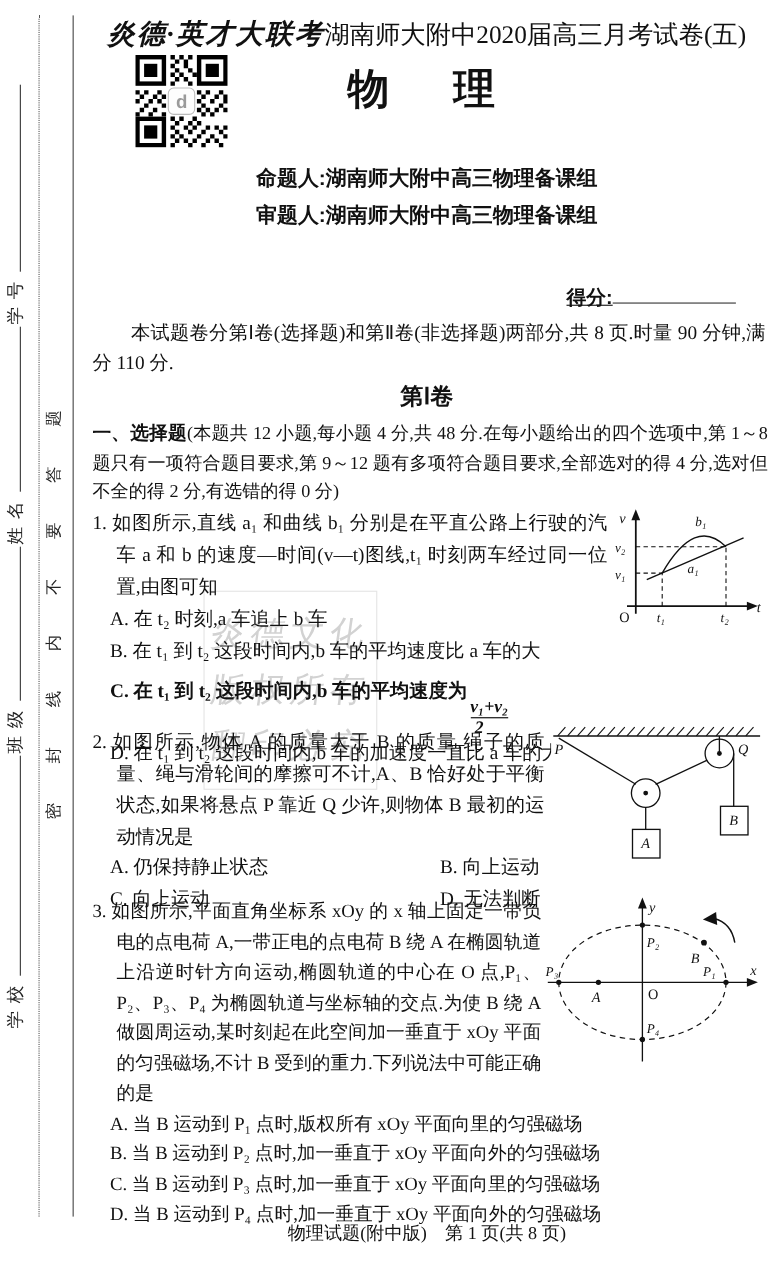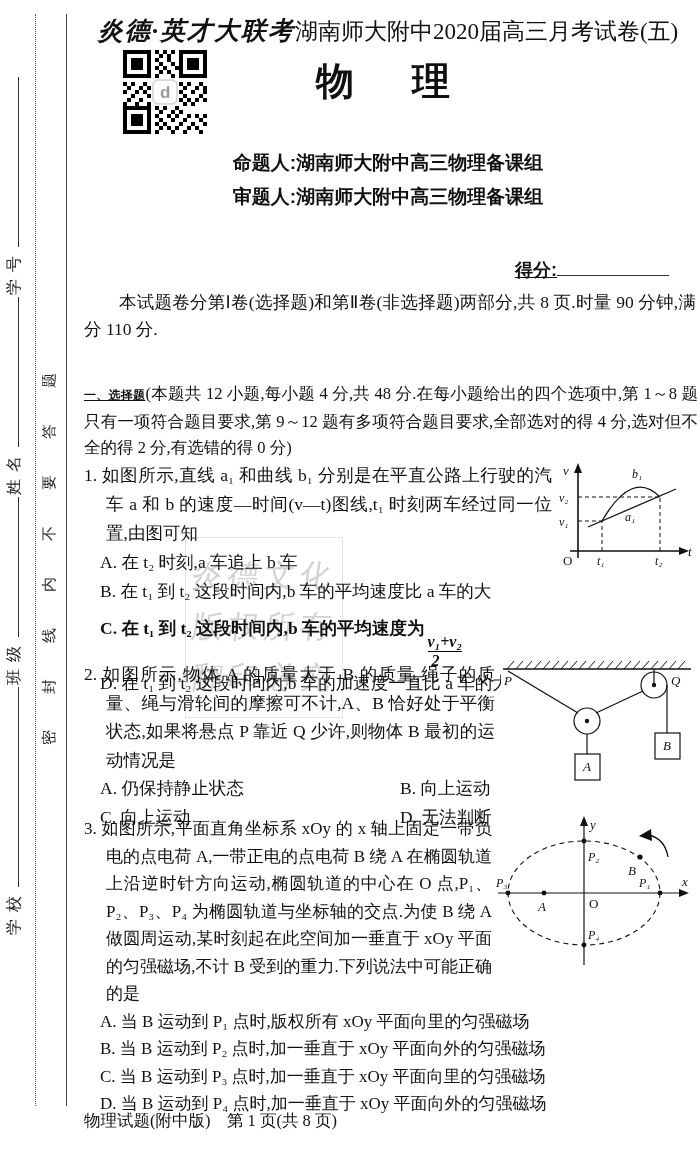--- a/index.html
+++ b/index.html
@@ -29,39 +29,39 @@
            font-family:"Liberation Sans",sans-serif;letter-spacing:10px;}
   .setters{left:84px;top:146px;width:608px;text-align:center;font-size:19px;font-weight:700;
            line-height:34px;font-family:"Liberation Sans",sans-serif;}
   .scoreline{left:84px;top:258px;width:585px;text-align:right;font-size:18px;text-decoration:underline;}
   .scoreline .lbl{font-weight:700;font-family:"Liberation Sans",sans-serif;}
   .score-blank{width:112px;}
   .intro{left:84px;top:289px;width:612px;font-size:17.5px;line-height:27px;text-align:justify;text-indent:2em;}
   .part1{left:84px;top:346px;width:608px;text-align:center;font-size:21px;font-weight:700;
          font-family:"Liberation Sans",sans-serif;}
   .secthead{left:84px;top:381px;width:614px;font-size:16.5px;line-height:26.5px;text-align:justify;}
-  .secthead .stitle{font-weight:700;font-family:"Liberation Sans",sans-serif;font-size:12px;text-decoration:underline;}
+  .secthead .stitle{font-weight:700;font-family:"Liberation Sans",sans-serif;font-size:17px;}
   
   .question{z-index:1;font-size:17.5px;line-height:29px;text-align:justify;}
   .q1{left:84px;top:461px;width:612px;}
   .q2{left:84px;top:660px;width:612px;line-height:28.5px;}
   .q3{left:84px;top:815px;width:612px;font-size:17px;line-height:27.5px;}
   .qtext{padding-left:22px;text-indent:-22px;}
   .opt{margin-left:16px;}
   .figwrap{float:right;background:#fff;}
   .f1{width:138px;height:108px;margin-left:6px;}
   .f2{width:195px;height:135px;margin-left:6px;margin-bottom:2px;}
   .f3{width:200px;height:155px;margin-left:4px;margin-bottom:2px;}
   .frac{display:inline-flex;flex-direction:column;vertical-align:-13px;
         line-height:1.1;font-size:16px;margin-left:3px;font-style:italic;}
   .frac .den{border-top:1.3px solid #000;padding:0 4px;}
   .optrow{position:relative;margin-left:16px;}
   .optrow .col2{position:absolute;left:300px;top:0;}
   .q3opts{margin-left:16px;}
-  .footer{left:84px;top:1110px;width:608px;text-align:left;font-size:16.5px;font-family:Liberation Serif, serif;}
+  .footer{left:84px;top:1110px;width:608px;text-align:center;font-size:16.5px;font-family:Liberation Serif, serif;}
   
   svg text{font-family:"Liberation Serif",serif;font-style:italic;font-size:13px;fill:#111;}
   svg .small{font-size:12px;}
 </style>
 </head>
 <body>
 
 <div class="page">
 
   <div class="watermark">
@@ -110,20 +110,21 @@
 
   <div class="abs setters">
     <div>命题人:湖南师大附中高三物理备课组</div>
     <div>审题人:湖南师大附中高三物理备课组</div>
   </div>
 
   <div class="abs scoreline"><span class="lbl">得分:</span><span class="blank score-blank"></span></div>
 
   <div class="abs intro">本试题卷分第Ⅰ卷(选择题)和第Ⅱ卷(非选择题)两部分,共 8 页.时量 90 分钟,满分 110 分.</div>
 
+  <div class="abs part1">第Ⅰ卷</div>
 
   <div class="abs secthead"><span class="stitle">一、选择题</span><span>(本题共 12 小题,每小题 4 分,共 48 分.在每小题给出的四个选项中,第 1～8 题只有一项符合题目要求,第 9～12 题有多项符合题目要求,全部选对的得 4 分,选对但不全的得 2 分,有选错的得 0 分)</span></div>
 
   <div class="abs question q1">
     <div class="figwrap f1">
       <svg width="138" height="108" viewBox="0 0 138 108">
         <line x1="20" y1="97" x2="20" y2="8" stroke="#111" stroke-width="1.6"></line>
         <polygon points="16,12 20,2 24,12" fill="#111"></polygon>
         <line x1="12" y1="90" x2="124" y2="90" stroke="#111" stroke-width="1.6"></line>
         <polygon points="121,86 131,90 121,94" fill="#111"></polygon>

